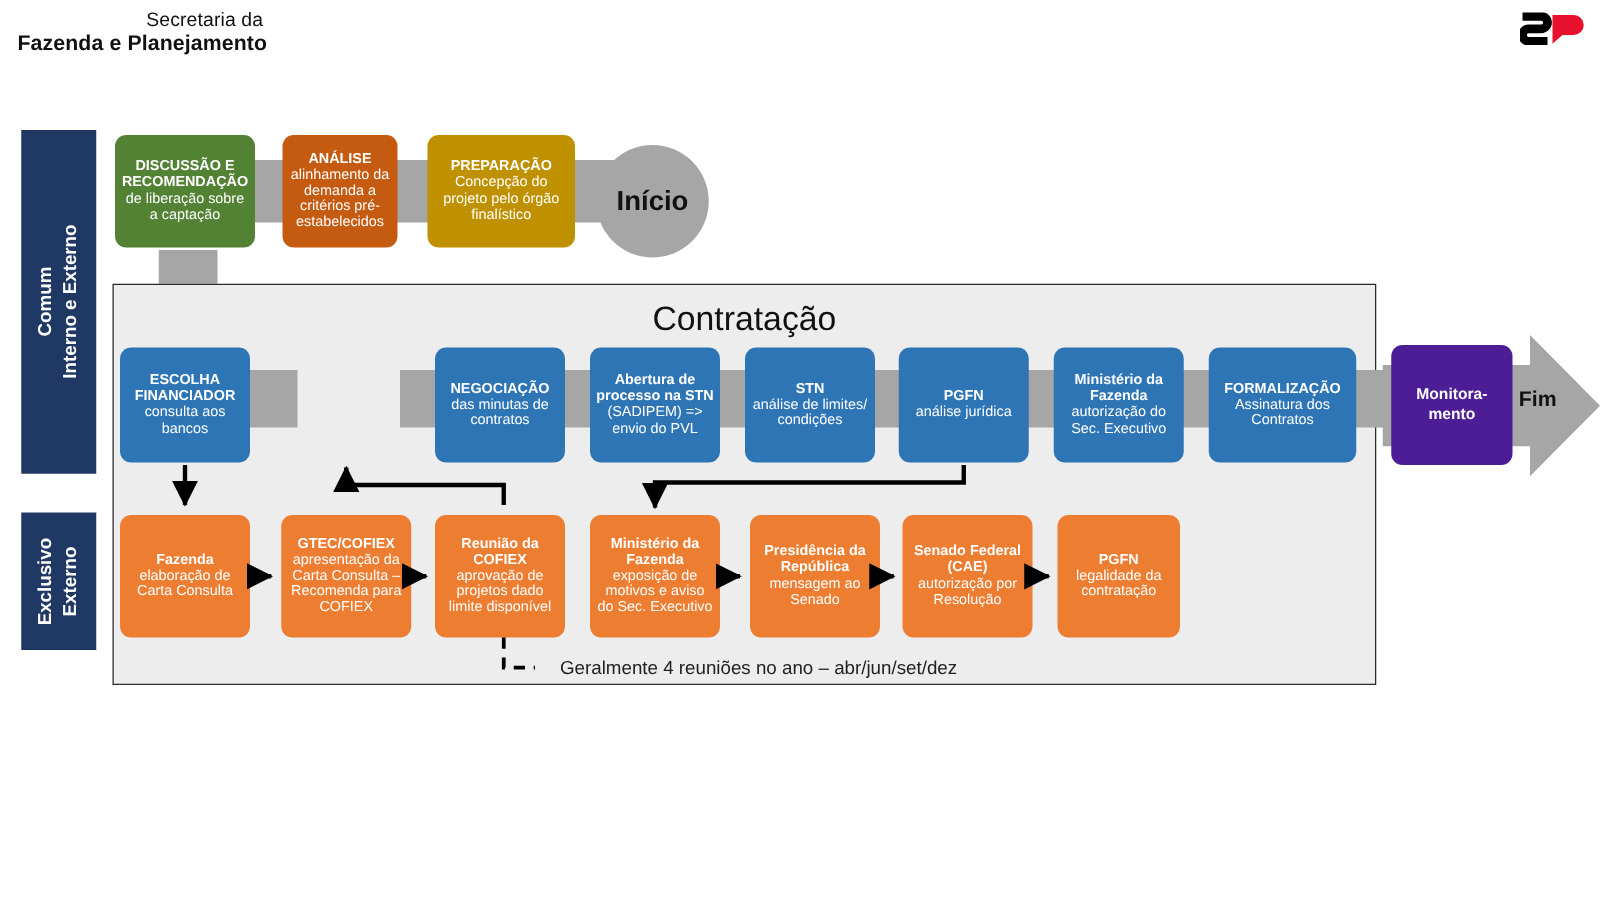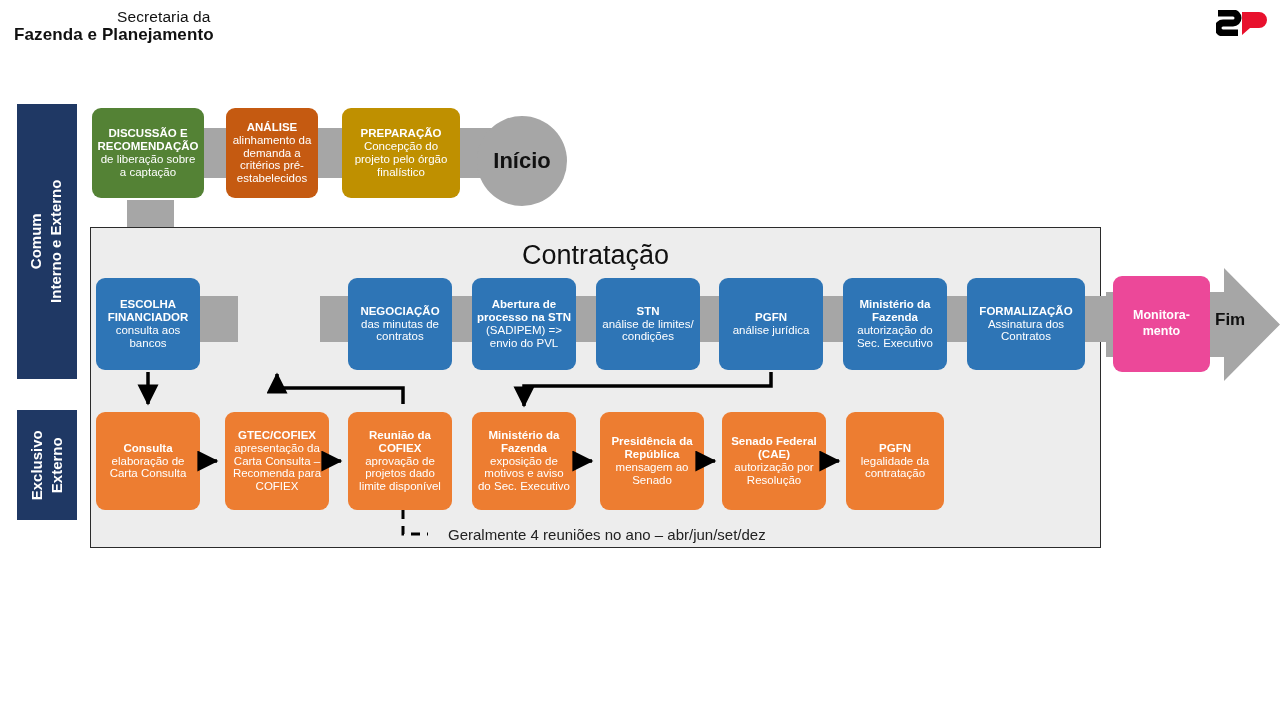--- a/index.html
+++ b/index.html
@@ -75,21 +75,21 @@
   .panel-title {
     position: absolute; left: 0; top: 12px; width: 100%;
     text-align: center; font-size: 27px; color: #111;
   }
 
   
   .fim-arrow { position: absolute; left: 1106px; top: 268px; width: 174px; height: 113px; }
   .purple-box {
     position: absolute; left: 1113px; top: 276px;
     width: 97px; height: 96px; border-radius: 9px;
-    background: #ec4899; color: #fff;
+    background: #4c1d95; color: #fff;
     display: flex; align-items: center; justify-content: center;
     text-align: center; font-size: 12.5px; font-weight: bold; line-height: 1.25;
   }
   .fim-label {
     position: absolute; left: 1215px; top: 310px;
     font-size: 17px; font-weight: bold; color: #111;
   }
 
   
   .arrows { position: absolute; left: 0; top: 0; width: 1280px; height: 720px; pointer-events: none; }
@@ -179,21 +179,21 @@
   <div class="box blue-box" style="left:843px;top:278px;width:104px;height:92px;">
     <span class="t1">Ministério da Fazenda</span>
     <span class="t2">autorização do Sec. Executivo</span>
   </div>
   <div class="box blue-box" style="left:967px;top:278px;width:118px;height:92px;">
     <span class="t1">FORMALIZAÇÃO</span>
     <span class="t2">Assinatura dos Contratos</span>
   </div>
 
   <div class="box orange-box" style="left:96px;top:412px;width:104px;height:98px;">
-    <span class="t1">Consulta</span>
+    <span class="t1">Fazenda</span>
     <span class="t2">elaboração de Carta Consulta</span>
   </div>
   <div class="box orange-box" style="left:225px;top:412px;width:104px;height:98px;">
     <span class="t1">GTEC/COFIEX</span>
     <span class="t2">apresentação da Carta Consulta – Recomenda para COFIEX</span>
   </div>
   <div class="box orange-box" style="left:348px;top:412px;width:104px;height:98px;">
     <span class="t1">Reunião da COFIEX</span>
     <span class="t2">aprovação de projetos dado limite disponível</span>
   </div>

